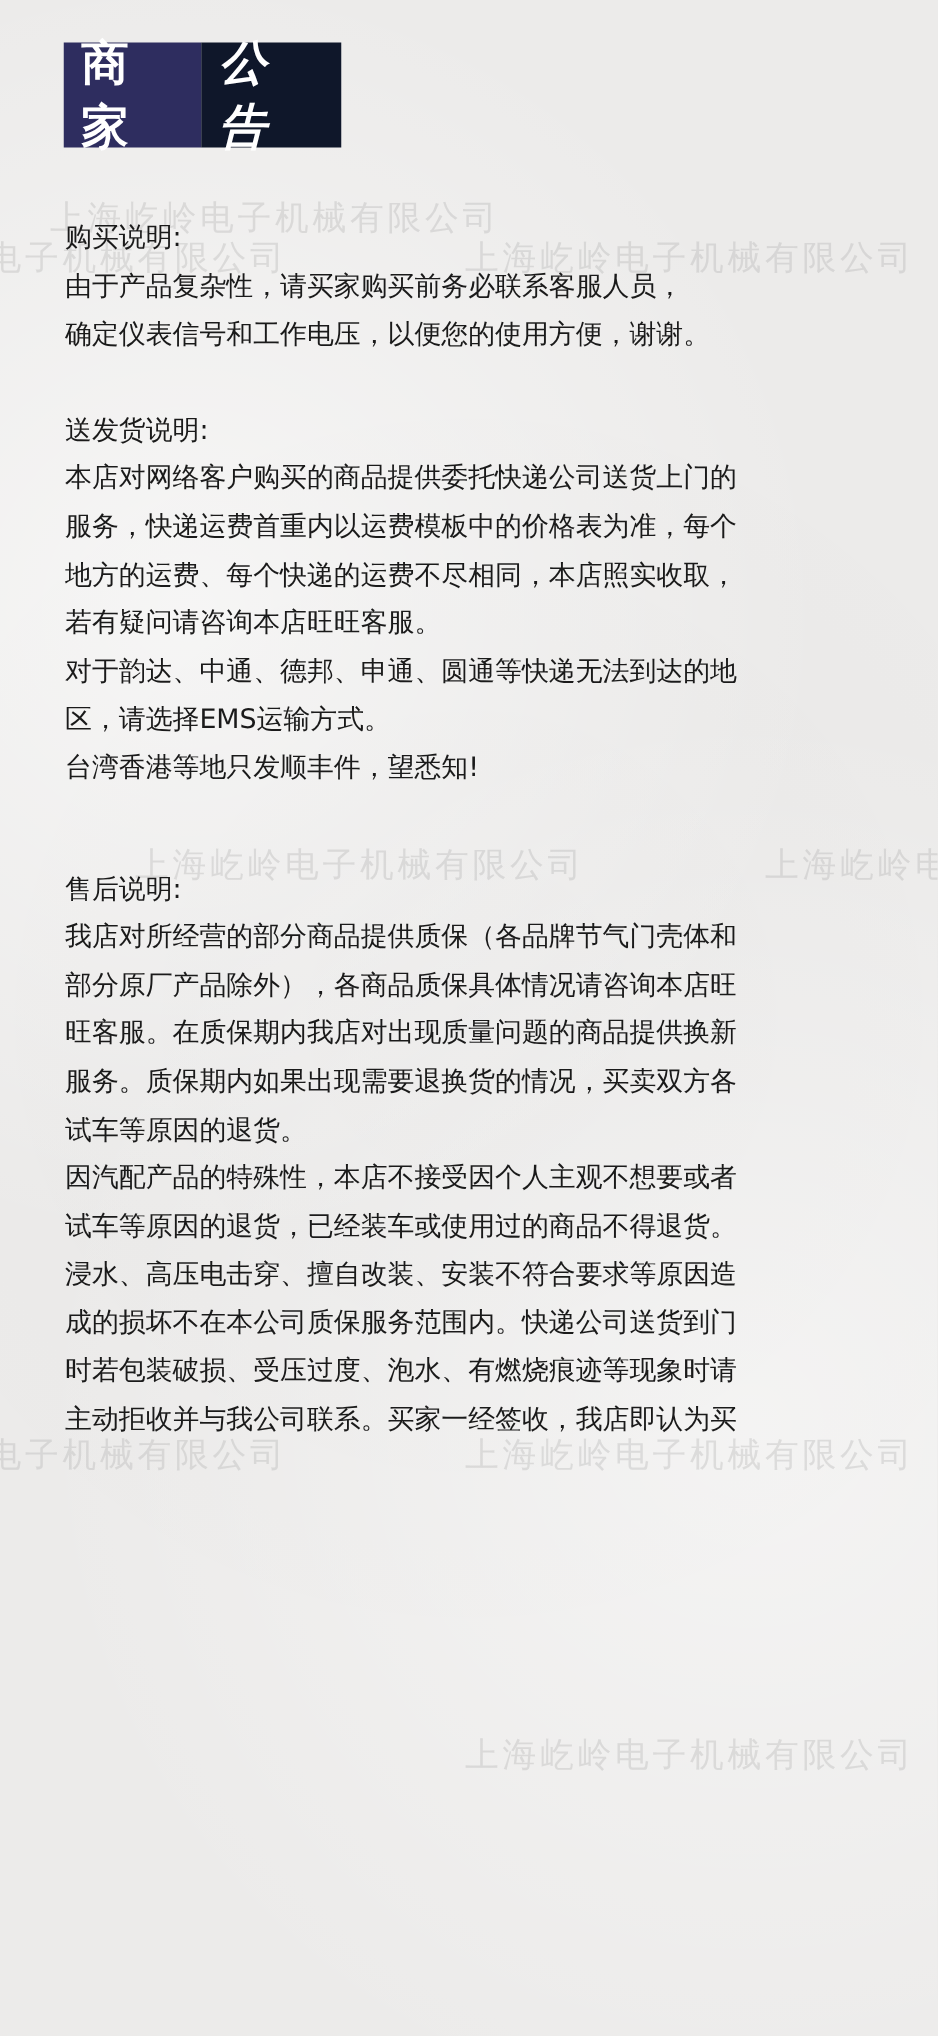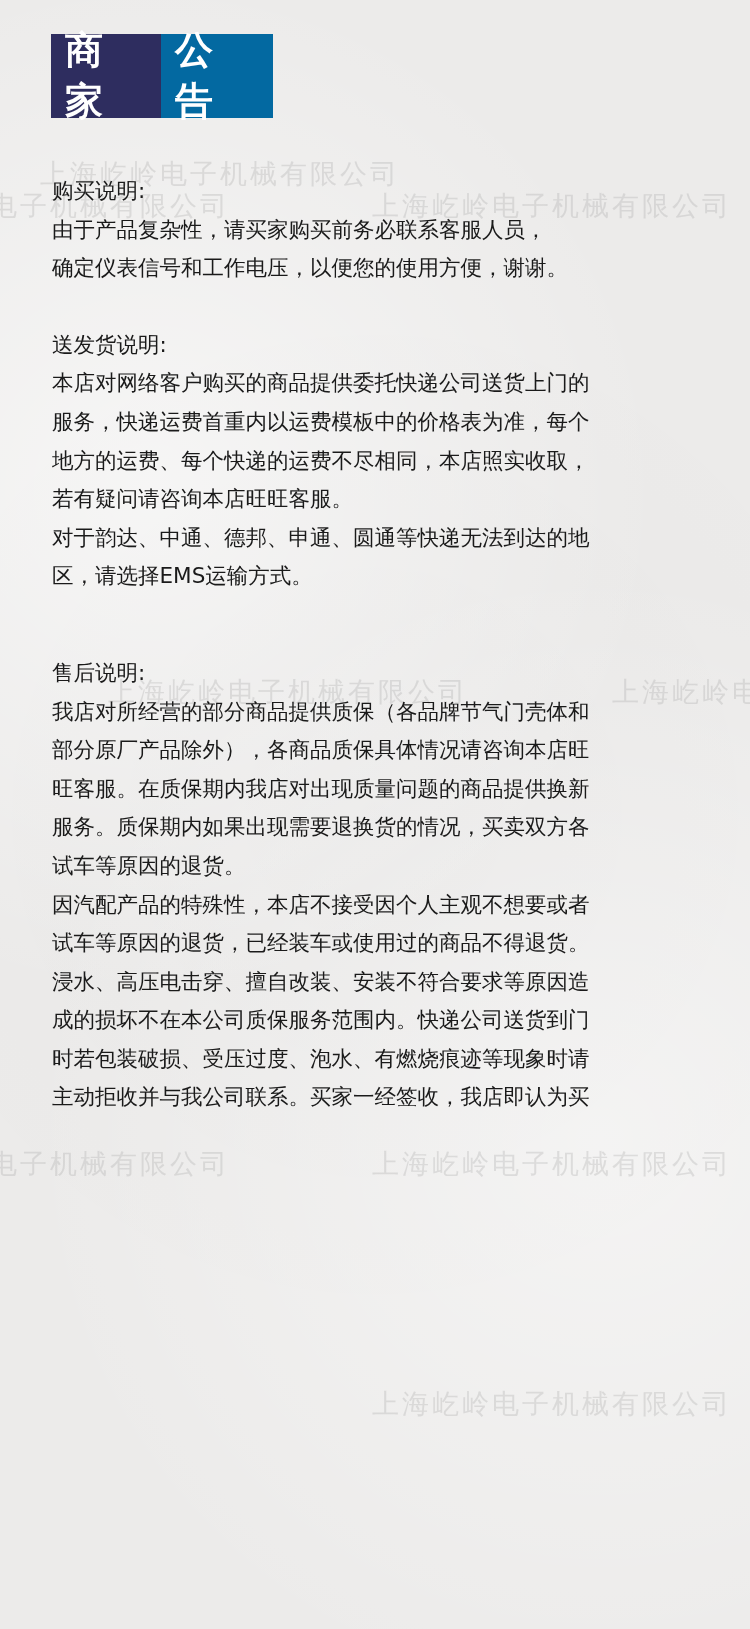--- a/index.html
+++ b/index.html
@@ -37,21 +37,22 @@
       letter-spacing: 14px;
       padding-left: 14px;
       box-sizing: border-box;
     }
     .badge-left {
       width: 110px;
       background: #2e2d5f;
     }
     .badge-right {
       width: 112px;
-      background: #0369a1;
+      background: #0f172a;
+      font-style: italic;
     }
     .watermark {
       position: absolute;
       font-size: 27px;
       color: rgba(160,160,160,0.28);
       letter-spacing: 3px;
       white-space: nowrap;
       pointer-events: none;
     }
     .content {
@@ -102,20 +103,21 @@
   <div class="spacer" style="height:38px;"></div>
 
   <div>
     <div class="line section-title">送发货说明:</div>
     <span class="line">本店对网络客户购买的商品提供委托快递公司送货上门的</span>
     <span class="line">服务，快递运费首重内以运费模板中的价格表为准，每个</span>
     <span class="line">地方的运费、每个快递的运费不尽相同，本店照实收取，</span>
     <span class="line">若有疑问请咨询本店旺旺客服。</span>
     <span class="line">对于韵达、中通、德邦、申通、圆通等快递无法到达的地</span>
     <span class="line">区，请选择EMS运输方式。</span>
+    <span class="line">台湾香港等地只发顺丰件，望悉知!</span>
   </div>
 
   <div class="spacer" style="height:58px;"></div>
 
   <div>
     <div class="line section-title">售后说明:</div>
     <span class="line">我店对所经营的部分商品提供质保（各品牌节气门壳体和</span>
     <span class="line">部分原厂产品除外），各商品质保具体情况请咨询本店旺</span>
     <span class="line">旺客服。在质保期内我店对出现质量问题的商品提供换新</span>
     <span class="line">服务。质保期内如果出现需要退换货的情况，买卖双方各</span>

